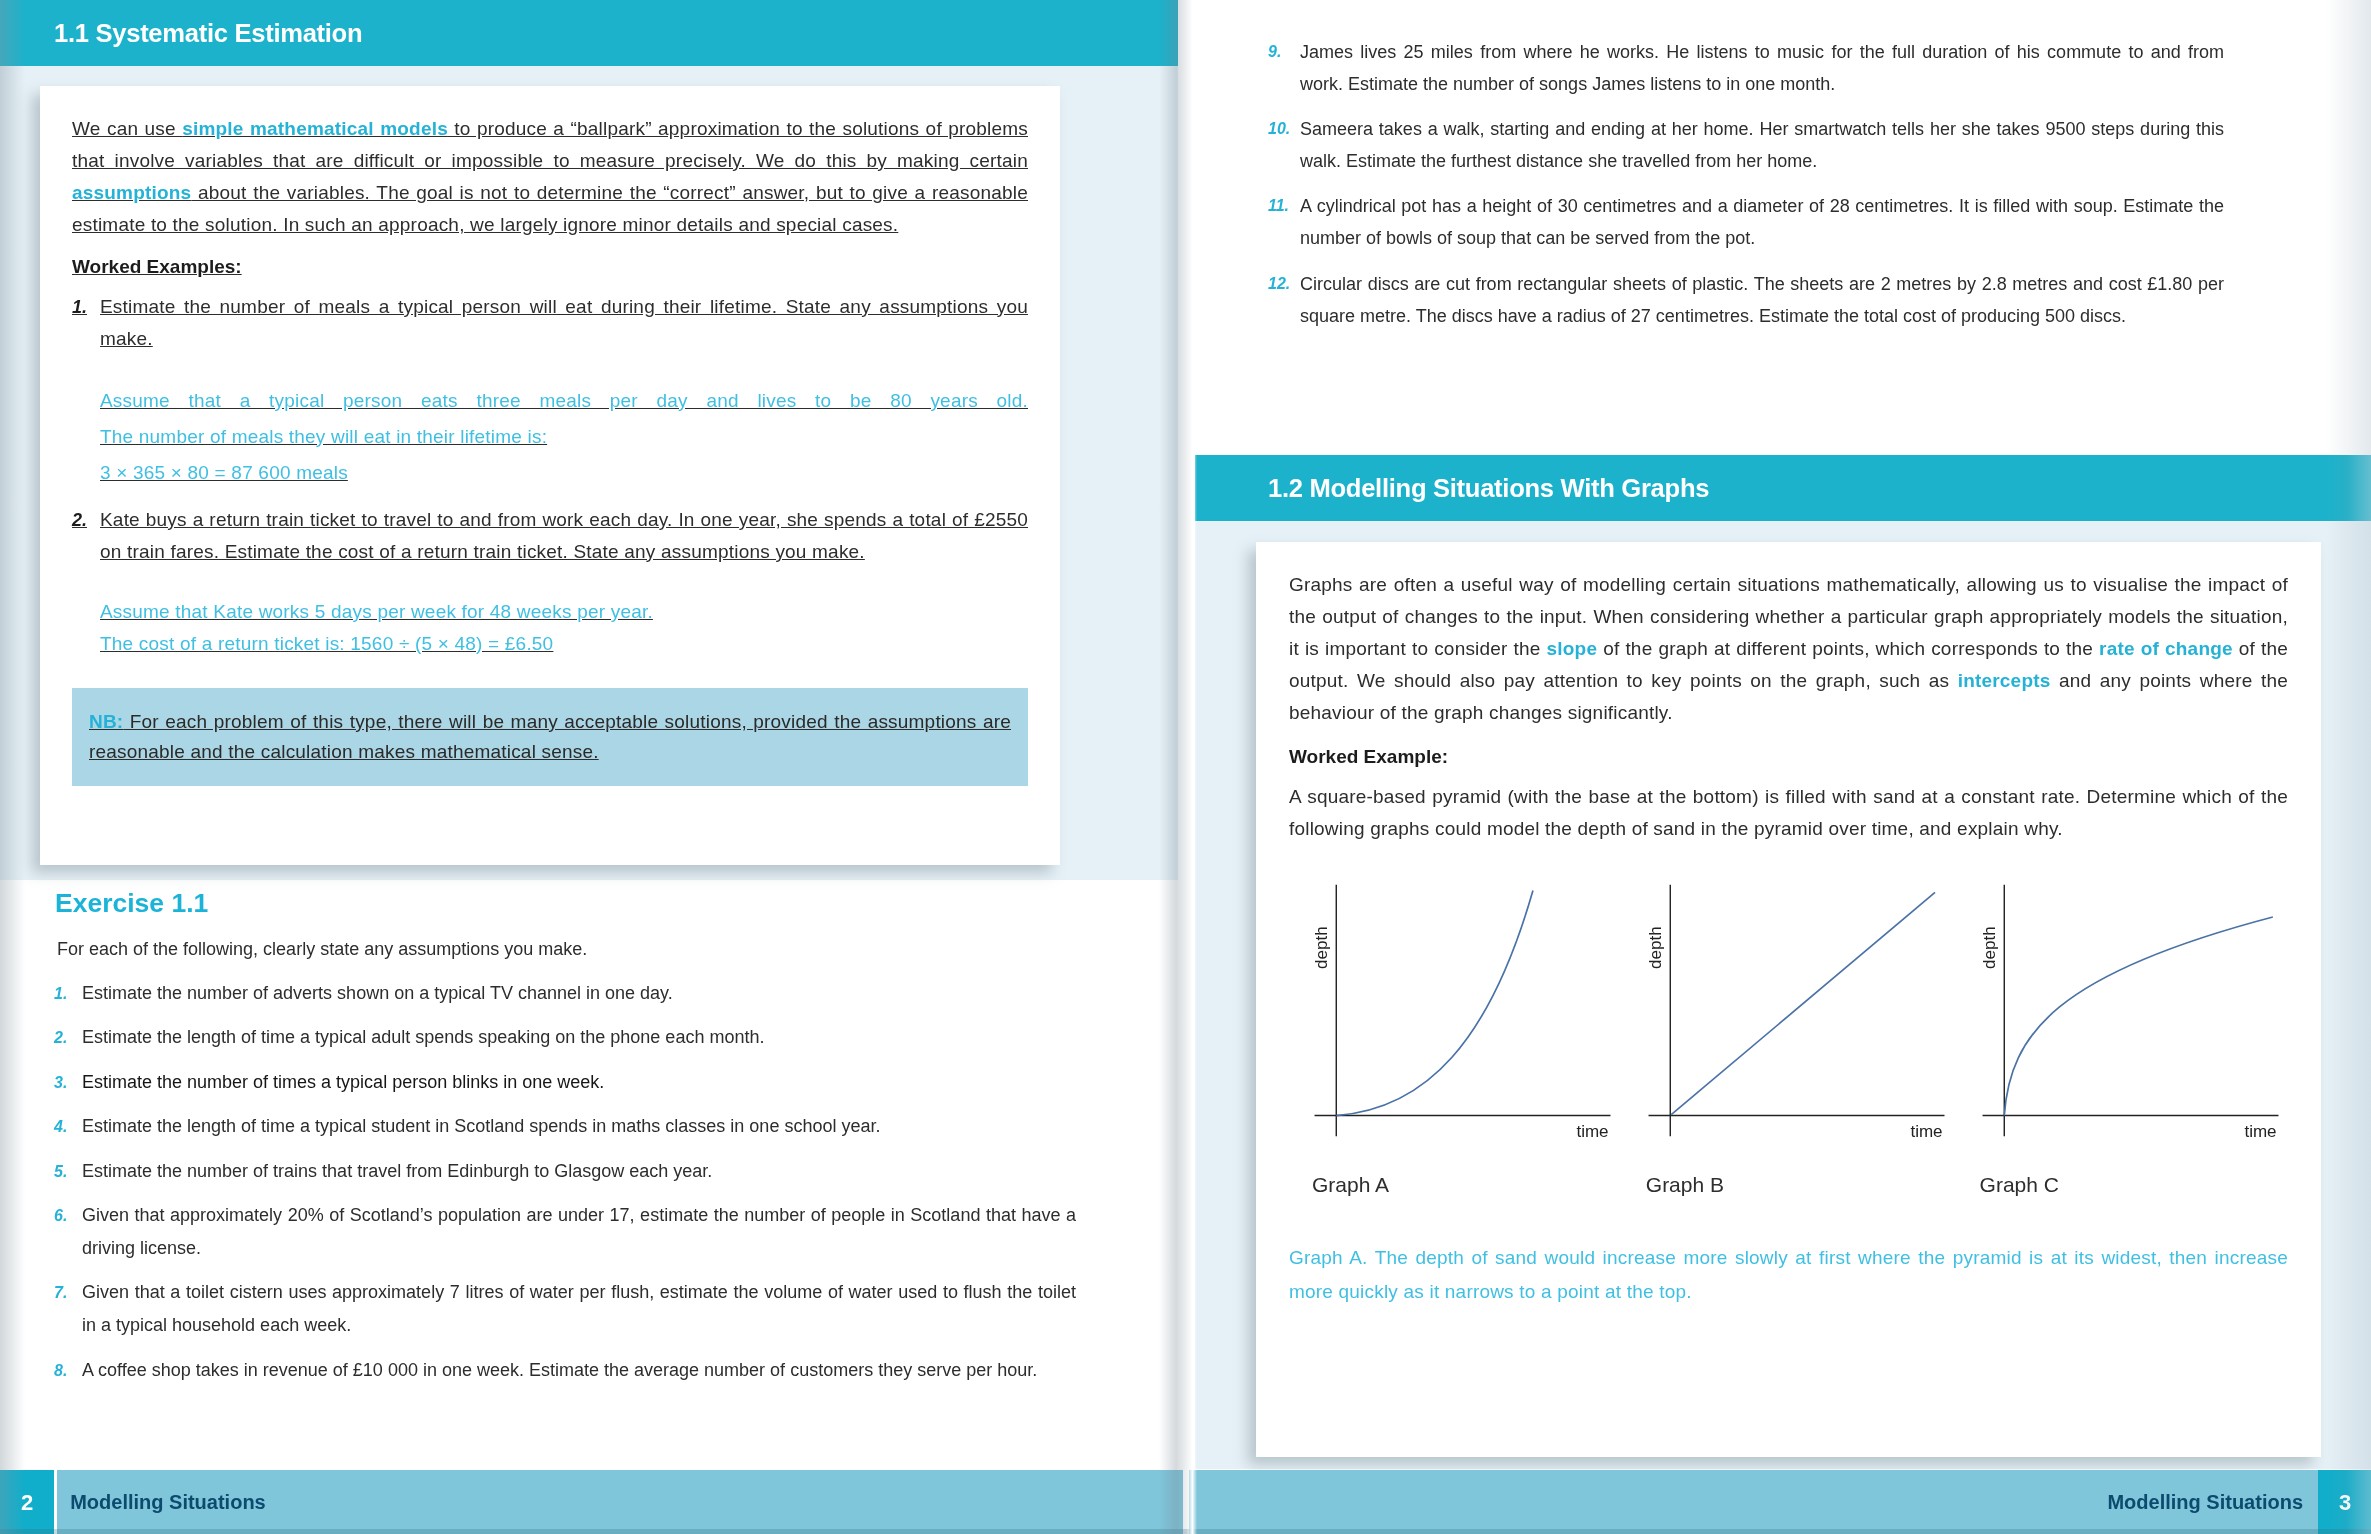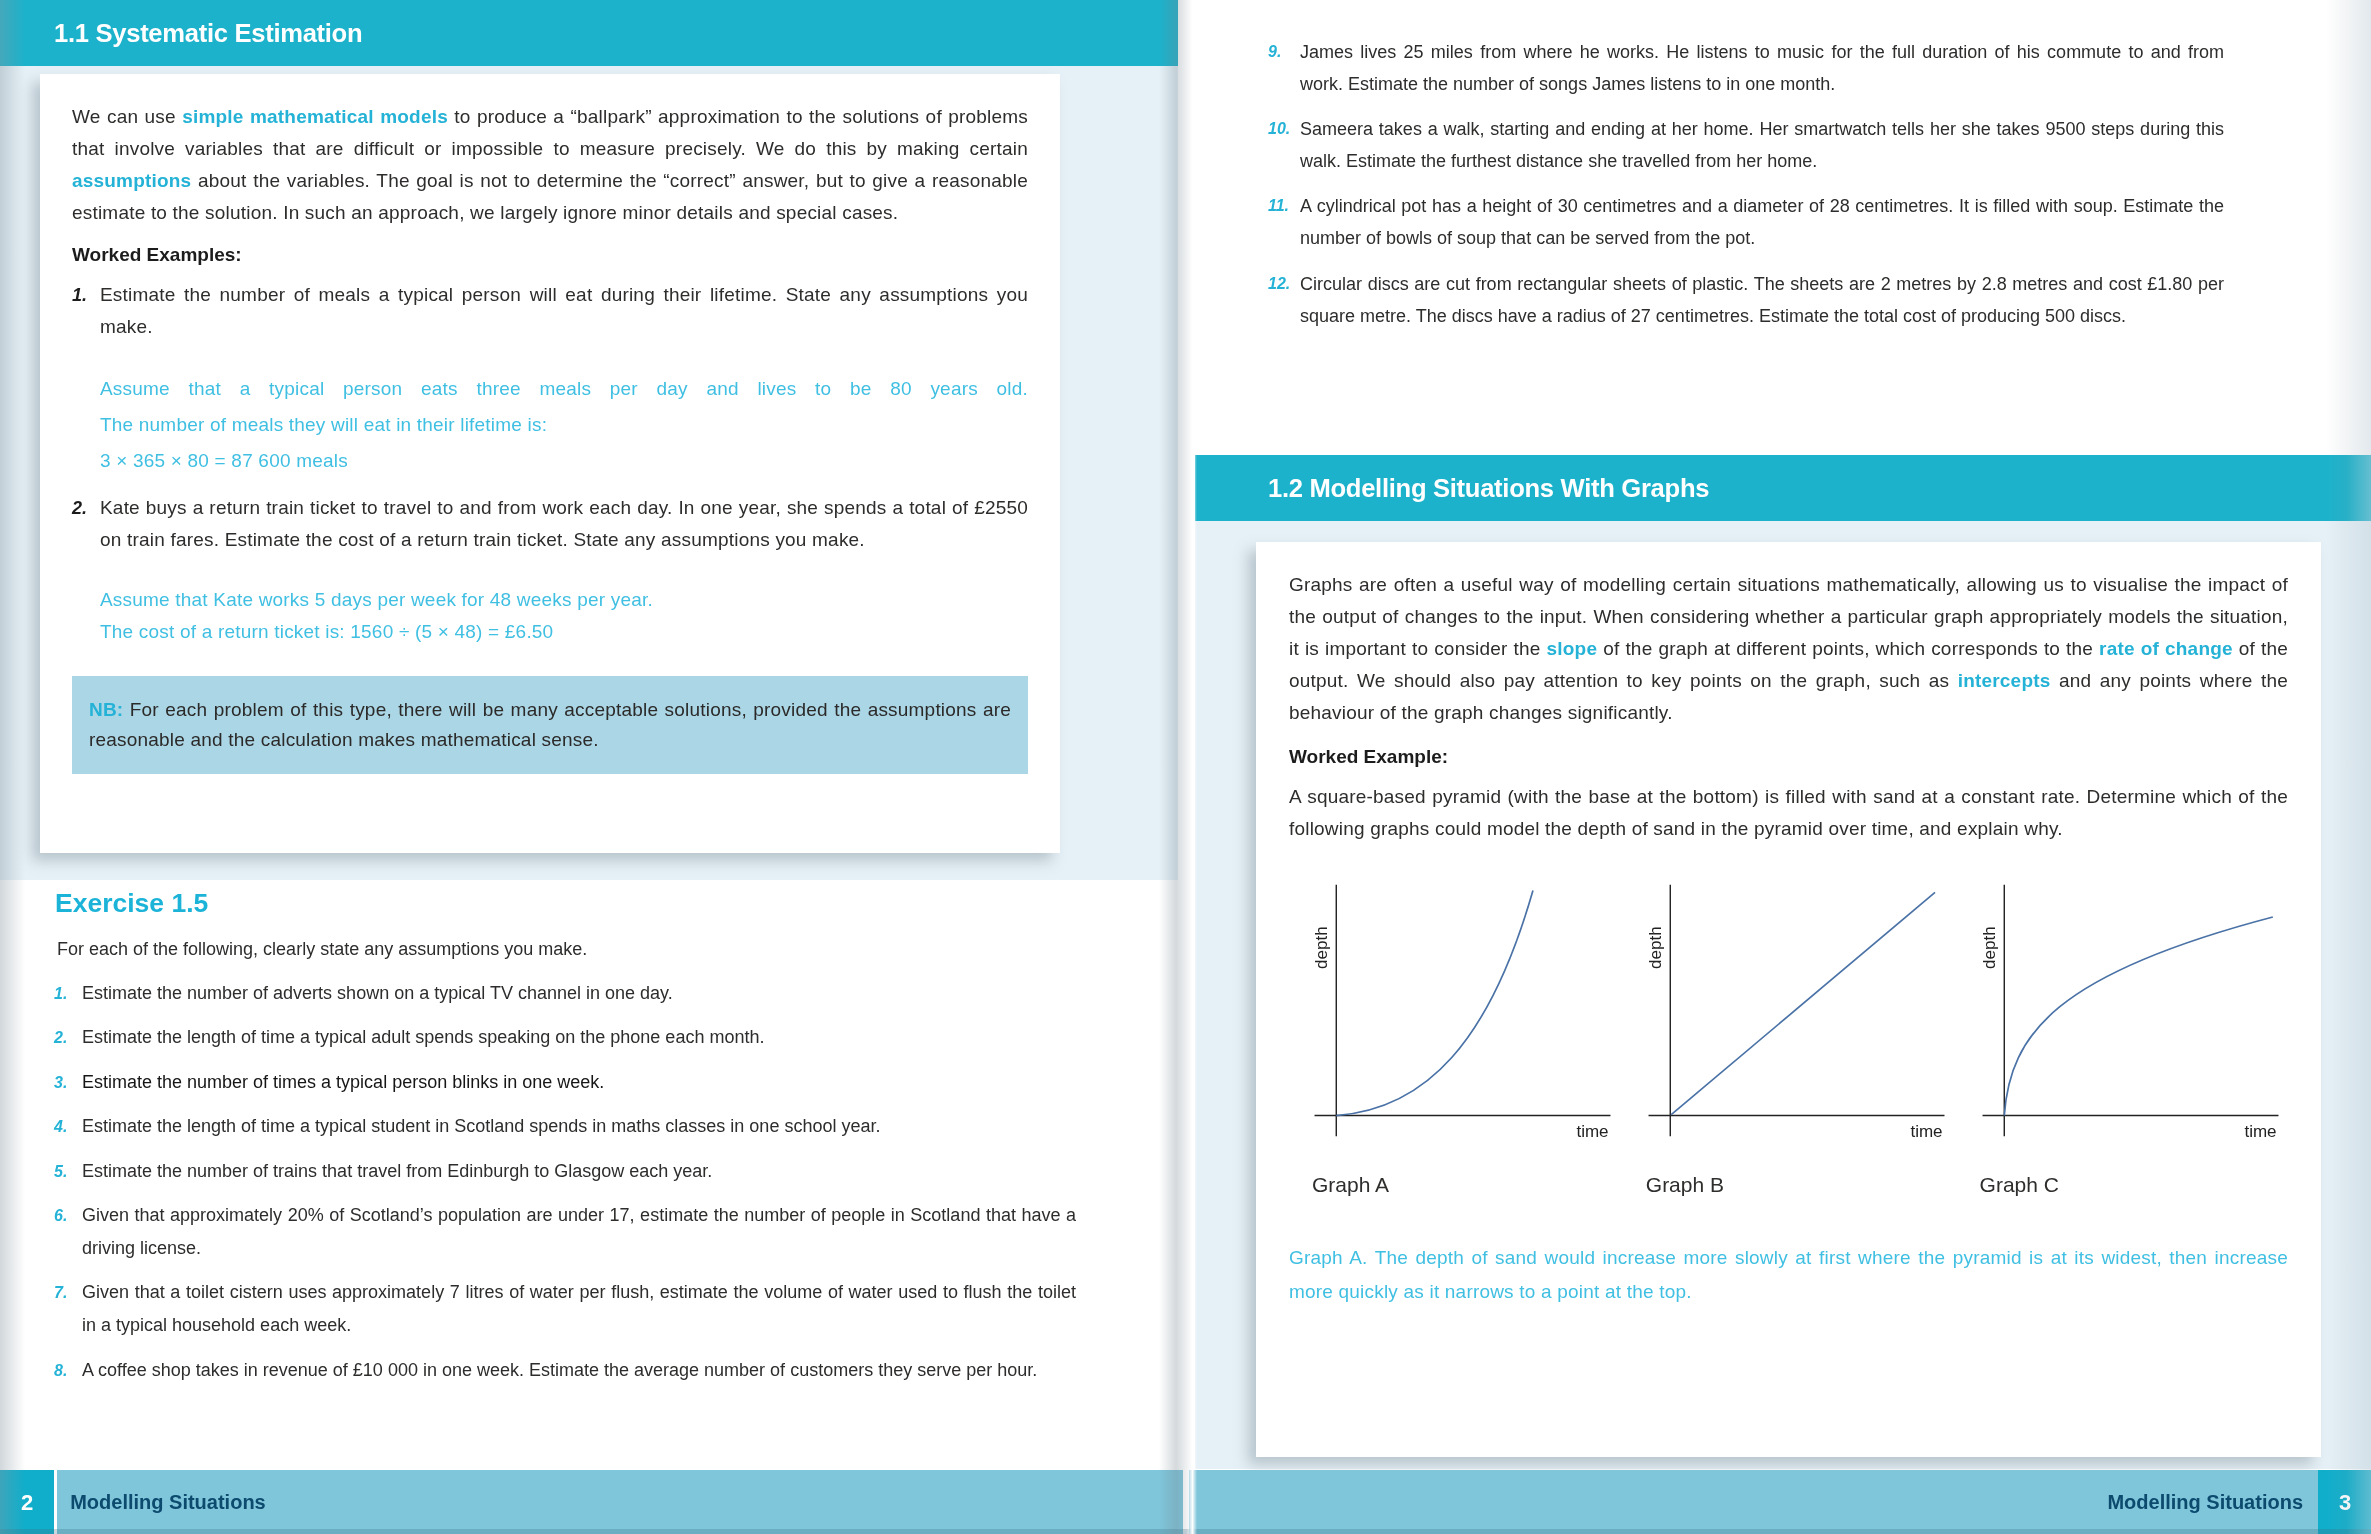--- a/index.html
+++ b/index.html
@@ -13,21 +13,21 @@
   .bar-right{left:1195px;top:455px;width:1176px;padding-left:73px;}
 
   
   .panel{position:absolute;background:#e6f1f7;}
   .panel-left{left:0;top:66px;width:1178px;height:814px;}
   .panel-right{left:1195px;top:521px;width:1176px;height:948px;}
 
   
   .wbox{position:absolute;background:#fff;box-sizing:border-box;overflow:hidden;
         box-shadow:-7.6px 7.6px 13.2px rgba(110,125,135,.38);}
-  .wbox-left{left:40px;top:74px;width:1020px;height:779px;padding:26.5px 32px;}
+  .wbox-left{left:40px;top:86px;width:1020px;height:779px;padding:26.5px 32px;text-decoration:underline;}
   .wbox-right{left:1256px;top:542px;width:1065px;height:915px;padding:26.5px 33px;}
 
   .para{font-size:19px;letter-spacing:0.2px;line-height:32px;text-align:justify;color:#2e2d2c;}
   .seg-ab{color:#24b2d6;font-weight:bold;}
   .blabel{font-weight:bold;font-size:19px;margin-top:15px;color:#1d1c1c;}
 
   .wexq{display:flex;margin-top:13.2px;}
   .wexq .num{font-weight:bold;font-style:italic;width:28px;flex:none;font-size:18px;line-height:32px;color:#1d1c1c;}
   .wexq .txt{flex:1;text-align:justify;font-size:19px;letter-spacing:0.2px;line-height:32px;}
 
@@ -107,21 +107,21 @@
           <span class="txt">Kate buys a return train ticket to travel to and from work each day. In one year, she spends a total of £2550 on train fares. Estimate the cost of a return train ticket. State any assumptions you make.</span>
         </div>
         <div class="wexa second">
           <div>Assume that Kate works 5 days per week for 48 weeks per year.</div>
           <div>The cost of a return ticket is: 1560 ÷ (5 × 48) = £6.50</div>
         </div>
       </div>
     <div class="nbbox"><span class="seg-ab">NB:</span><span> For each problem of this type, there will be many acceptable solutions, provided the assumptions are reasonable and the calculation makes mathematical sense.</span></div>
   </div>
 
-  <h2 class="extitle" style="margin:0;">Exercise 1.5</h2>
+  <h2 class="extitle" style="margin:0;">Exercise 1.1</h2>
   <p class="exintro" style="margin:0;">For each of the following, clearly state any assumptions you make.</p>
   <ol class="exlist exlist-left">
       <li>
         <span class="num">1.</span>
         <span class="txt">Estimate the number of adverts shown on a typical TV channel in one day.</span>
       </li>
       <li>
         <span class="num">2.</span>
         <span class="txt">Estimate the length of time a typical adult spends speaking on the phone each month.</span>
       </li>

